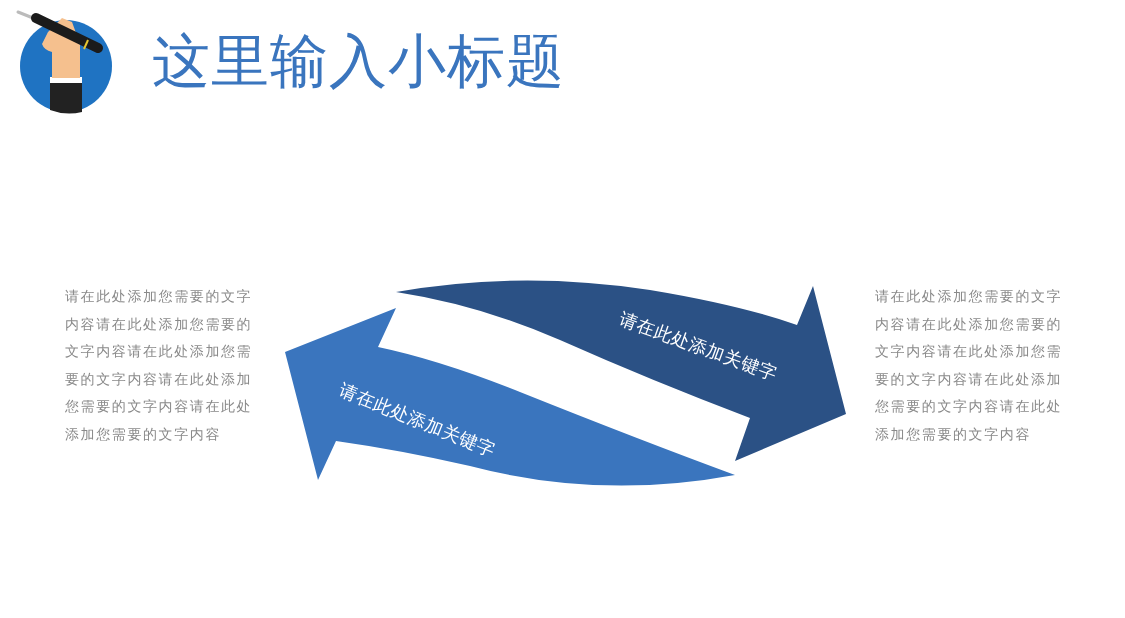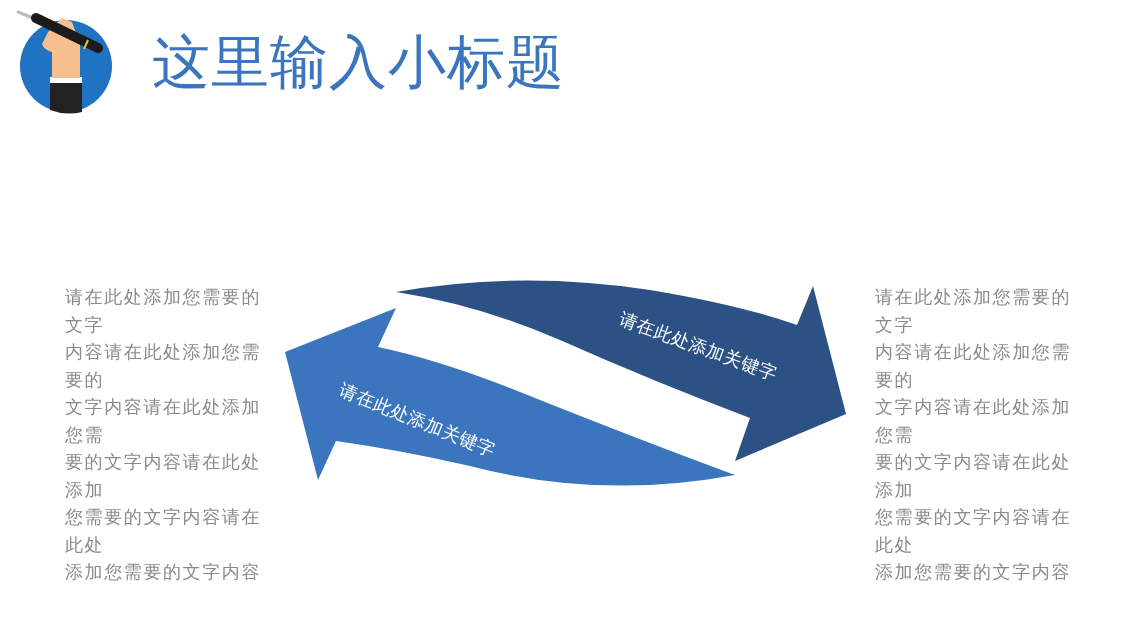--- a/index.html
+++ b/index.html
@@ -1,21 +1,21 @@
 <!DOCTYPE html>
 <html><head>
   <meta charset="utf-8">
   <style>
     html, body { margin: 0; padding: 0; background: #ffffff; }
     body { width: 1125px; height: 618px; position: relative; overflow: hidden;
            font-family: "DejaVu Sans", "Liberation Sans", sans-serif; }
     .logo { position: absolute; left: 14px; top: 4px; width: 104px; height: 112px; }
     .title { position: absolute; left: 152px; top: 22px; font-size: 58px; line-height: 80px;
              letter-spacing: 1px; white-space: nowrap; }
-    .para { position: absolute; width: 200px; font-size: 18px; line-height: 27.5px;
+    .para { position: absolute; width: 200px; font-size: 14px; line-height: 27.5px;
             color: #8a8a8a; letter-spacing: 1.6px; }
     .para.left { left: 65px; top: 283px; }
     .para.right { left: 875px; top: 283px; }
     .arrows { position: absolute; left: 0; top: 0; width: 1125px; height: 618px; }
     .kw { position: absolute; font-size: 18px; color: #ffffff; white-space: nowrap;
           transform-origin: left center; letter-spacing: 0.5px; }
     .kw.dark { left: 620px; top: 306px; transform: rotate(20deg); }
     .kw.light { left: 340px; top: 377px; transform: rotate(22deg); }
   </style>
 </head>
@@ -27,21 +27,21 @@
   <path d="M36 76 L68 76 L68 108 Q52 112 36 106 Z" fill="#222"></path>
   <rect x="36" y="73" width="32" height="6" fill="#ffffff"></rect>
 
   <path d="M38 74 L38 48 Q30 46 28 40 L34 28 L48 14 L58 18 L66 40 L66 74 Z" fill="#F5C08E"></path>
 
   <line x1="4" y1="8" x2="24" y2="16" stroke="#bbbbbb" stroke-width="3" stroke-linecap="round"></line>
   <line x1="22" y1="14" x2="84" y2="44" stroke="#1b1b1b" stroke-width="10" stroke-linecap="round"></line>
   <line x1="74" y1="36" x2="70" y2="45" stroke="#E5C531" stroke-width="2"></line>
 </svg>
 
-<div class="title" style="color:#3A75BE;">这里输入小标题</div>
+<div class="title" style="color:#3A75BE;font-family:Liberation Serif, serif;">这里输入小标题</div>
 
 <svg class="arrows" viewBox="0 0 1125 618">
 
   <path d="M735 475
            Q600 500 470 466
            Q400 450 336 441
            L318 480
            L285 352
            L396 308
            L378 347

